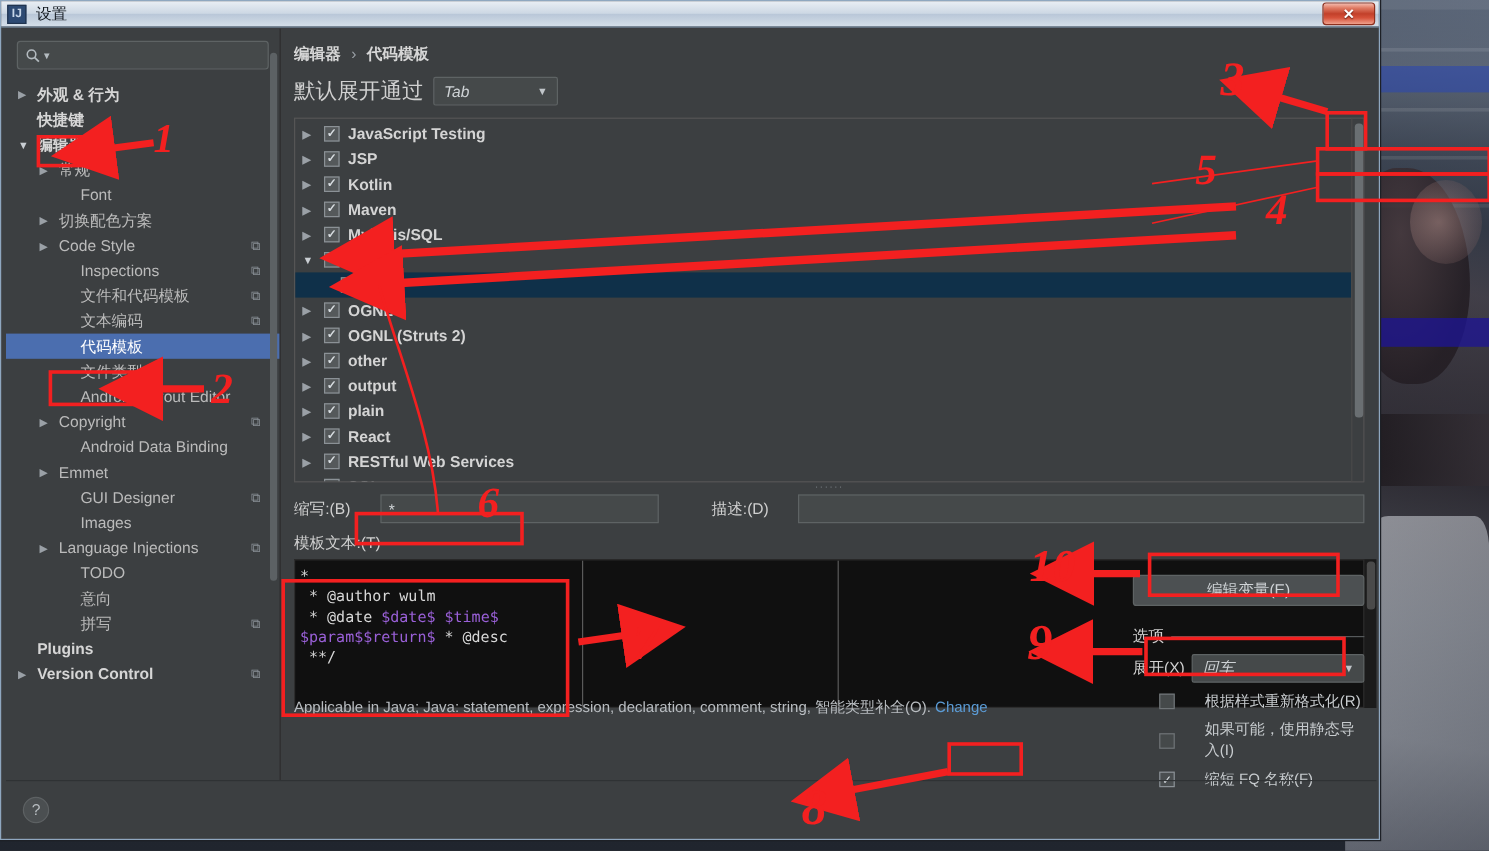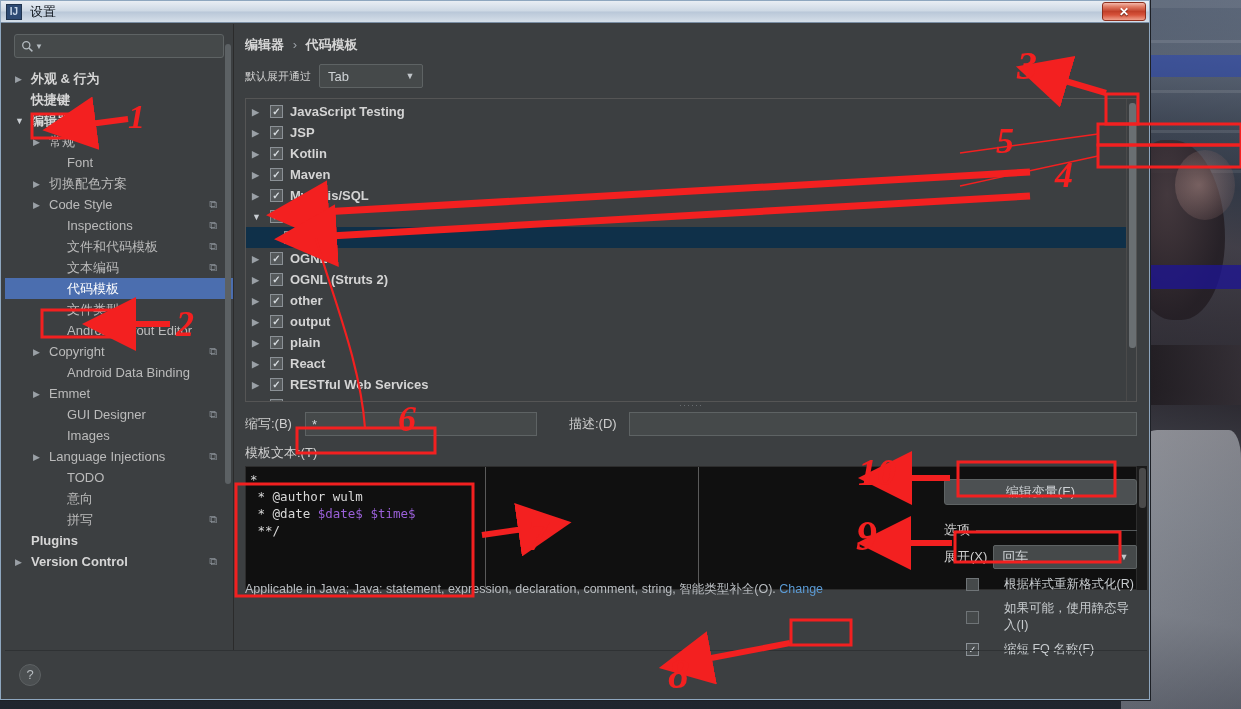--- a/index.html
+++ b/index.html
@@ -96,25 +96,25 @@
   .indent2 { padding-left:28px; }
   .indent3 { padding-left:46px; }
   #side-scroll { position:absolute; right:2px; top:2px; width:6px; height:560px; background:transparent; }
   #side-scroll .thumb { position:absolute; top:18px; left:0; width:6px; height:440px; background:#5c6164; border-radius:3px; }
 
   
   #content { flex:1; display:flex; flex-direction:column; min-width:0; background:#3c3f41; padding:0; position:relative; }
   #breadcrumb { font-size:13px; color:#d6d6d6; font-weight:bold; padding:12px 0 0 11px; }
   #breadcrumb .sep { color:#9aa0a6; font-weight:normal; margin:0 5px; }
   #expand-row { display:flex; align-items:center; gap:8px; padding:10px 0 0 11px; }
-  #expand-row .lab { font-size:11px; color:#d0d0d0; }
+  #expand-row .lab { font-size:18px; color:#d0d0d0; }
   .combo {
     background:#45494a; border:1px solid #5e6364; border-radius:2px;
     height:24px; display:flex; align-items:center; padding:0 4px 0 8px;
-    color:#cfd3d6; font-size:13px; position:relative;
+    color:#cfd3d6; font-size:13px; position:relative;font-style:italic;
   }
   .combo .val { flex:1; }
   .combo .arw { width:16px; text-align:center; font-size:9px; color:#c0c5c9; }
 
   #tree-panel {
     margin:10px 10px 0 11px; height:304px; background:#3c3f41;
     border:1px solid #555; display:flex; position:relative;
   }
   #tmpl-tree { flex:1; overflow:hidden; padding-top:2px; }
   .tr2 { height:21px; display:flex; align-items:center; font-size:13px; color:#d4d4d4; font-weight:bold; padding-left:6px; }
@@ -125,21 +125,21 @@
     width:13px; height:13px; border:1px solid #8b9196; background:#55595b;
     margin-right:7px; display:inline-flex; align-items:center; justify-content:center;
     color:#d8dde1; font-size:10px; line-height:1; flex:0 0 13px;
   }
   .tr2 .star { font-weight:normal; color:#c9c9c9; }
   #tree-vscroll { width:10px; background:#3c3f41; position:relative; border-left:1px solid #4a4a4a; }
   #tree-vscroll .thumb { position:absolute; top:4px; left:2px; width:7px; height:245px; background:#6a6f72; border-radius:3px; }
   #tree-hsplit { position:absolute; left:0; right:0; bottom:-7px; height:7px; display:flex; align-items:center; justify-content:center; color:#6f7478; font-size:9px; letter-spacing:1px; }
 
   
-  #abbr-row { display:flex; align-items:center; gap:4px; padding:10px 10px 0 11px; }
+  #abbr-row { display:flex; align-items:center; gap:16px; padding:10px 10px 0 11px; }
   #abbr-row .lab { font-size:13px; color:#d0d0d0; width:56px; }
   .tinput { background:#45494a; border:1px solid #5e6364; height:24px; color:#d2d6d9; font-size:13px; display:flex; align-items:center; padding:0 6px; }
   #abbr-in { width:232px; }
   #desc-lab { font-size:13px; color:#d0d0d0; margin-left:28px; width:56px; }
   #desc-in { flex:1; }
 
   #tmpl-lab { font-size:13px; color:#d0d0d0; padding:8px 0 4px 11px; }
 
   #editor-area { margin:0 0 0 11px; display:flex; height:124px; }
   #editor {
@@ -454,20 +454,21 @@
 
         <div id="tmpl-lab">模板文本:(T)</div>
 
         <div id="editor-area">
           <div id="editor">
             <div class="caretline"></div>
             <div class="caretline2"></div>
           <div class="ln"><span>*</span></div>
               <div class="ln"><span> * @author wulm</span></div>
               <div class="ln"><span> * @date </span><span class="var">$date$</span><span> </span><span class="var">$time$</span></div>
+              <div class="ln"><span class="var">$param$$return$</span><span> * @desc</span></div>
               <div class="ln"><span> **/</span></div>
             </div>
           <div id="ed-vscroll">
               <div class="thumb"></div>
             </div>
         </div>
 
         <div id="opts">
           <div class="btn">编辑变量(E)</div>
           <div class="grp-title">

